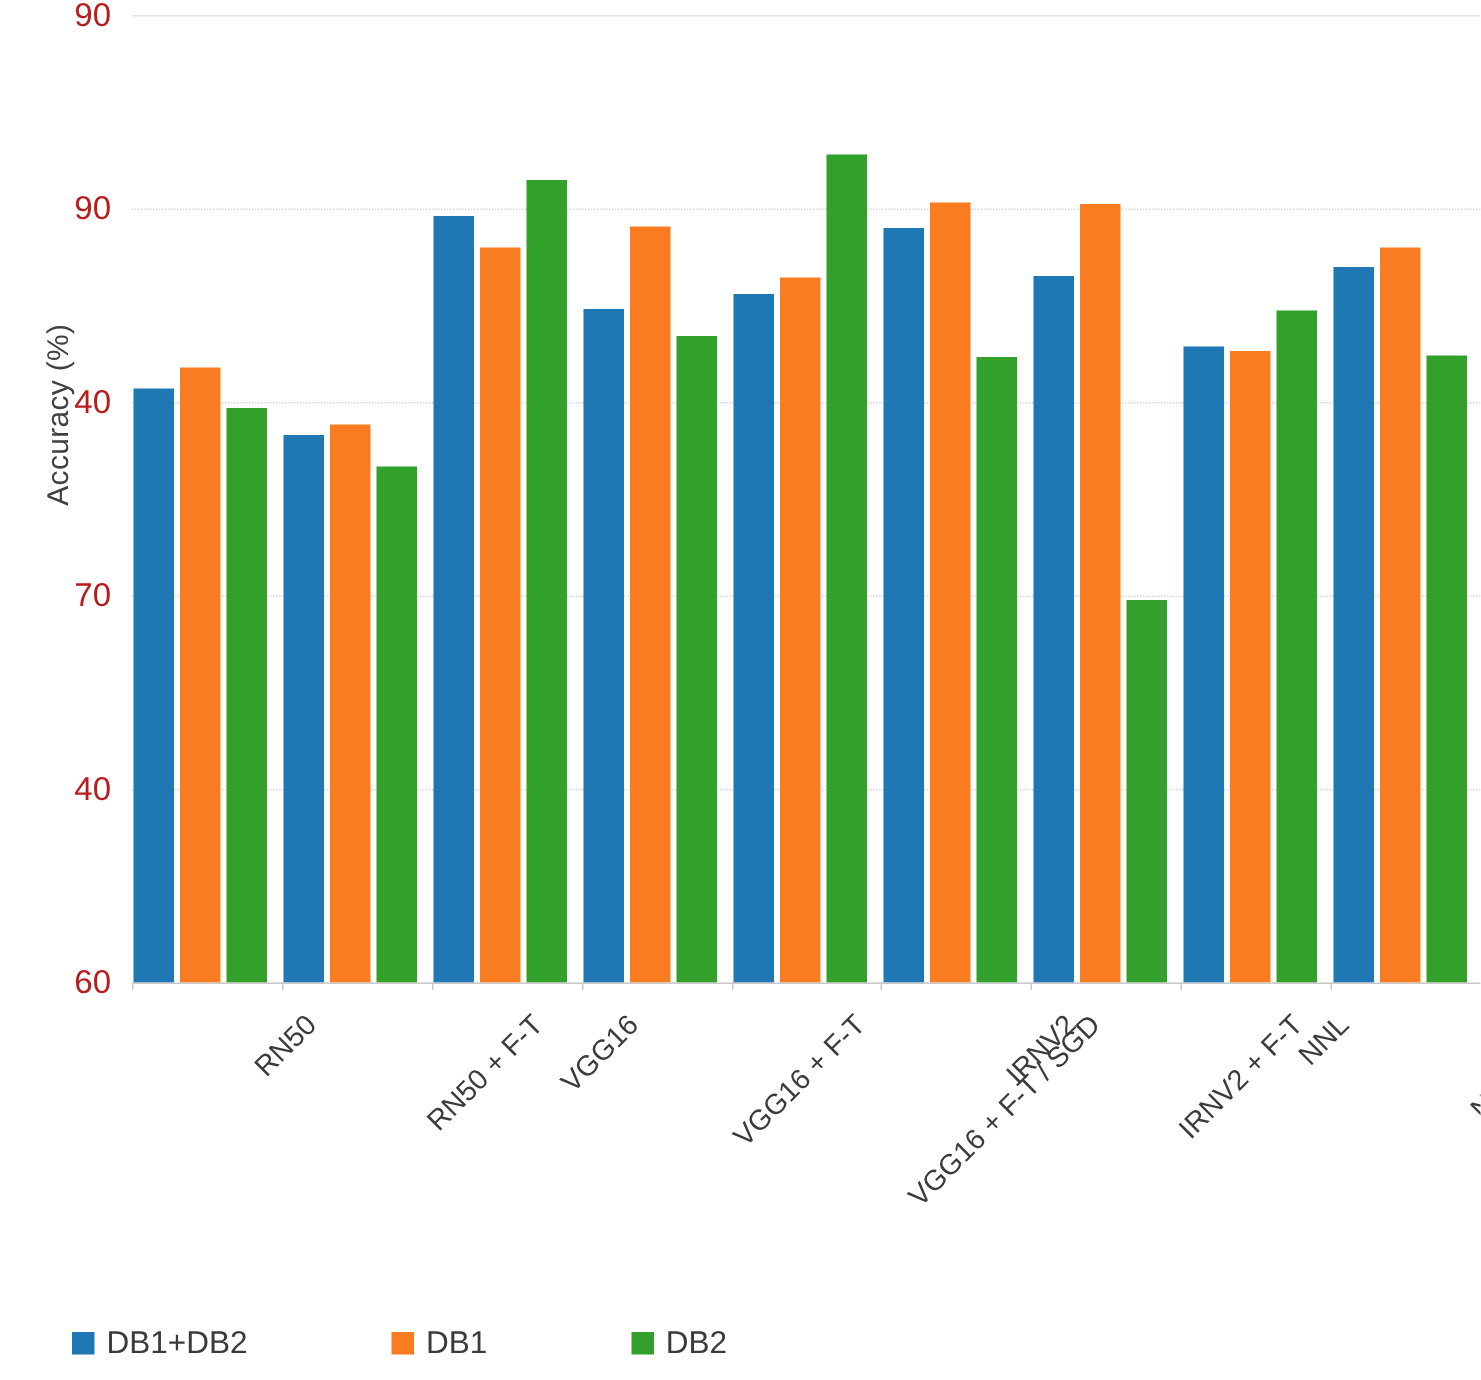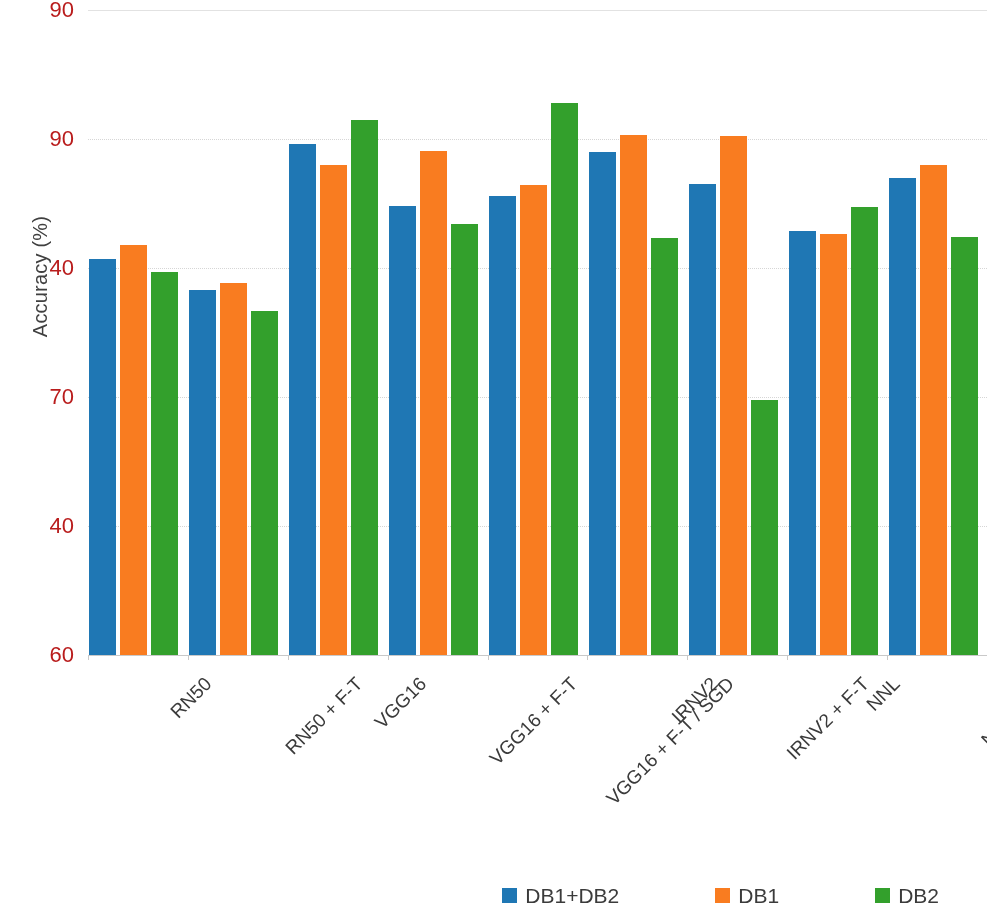--- a/index.html
+++ b/index.html
@@ -121,21 +121,21 @@
     text-align: right;
   }
 
   
   .legend {
     position: absolute;
     left: 0;
     top: 885px;
     width: 987px;
     display: flex;
-    justify-content: flex-end;
+    justify-content: flex-start;
     align-items: center;
     gap: 0px;
   }
   .legend-item {
     display: flex;
     align-items: center;
     gap: 8px;
     margin: 0 48px;
   }
   .legend-swatch {

